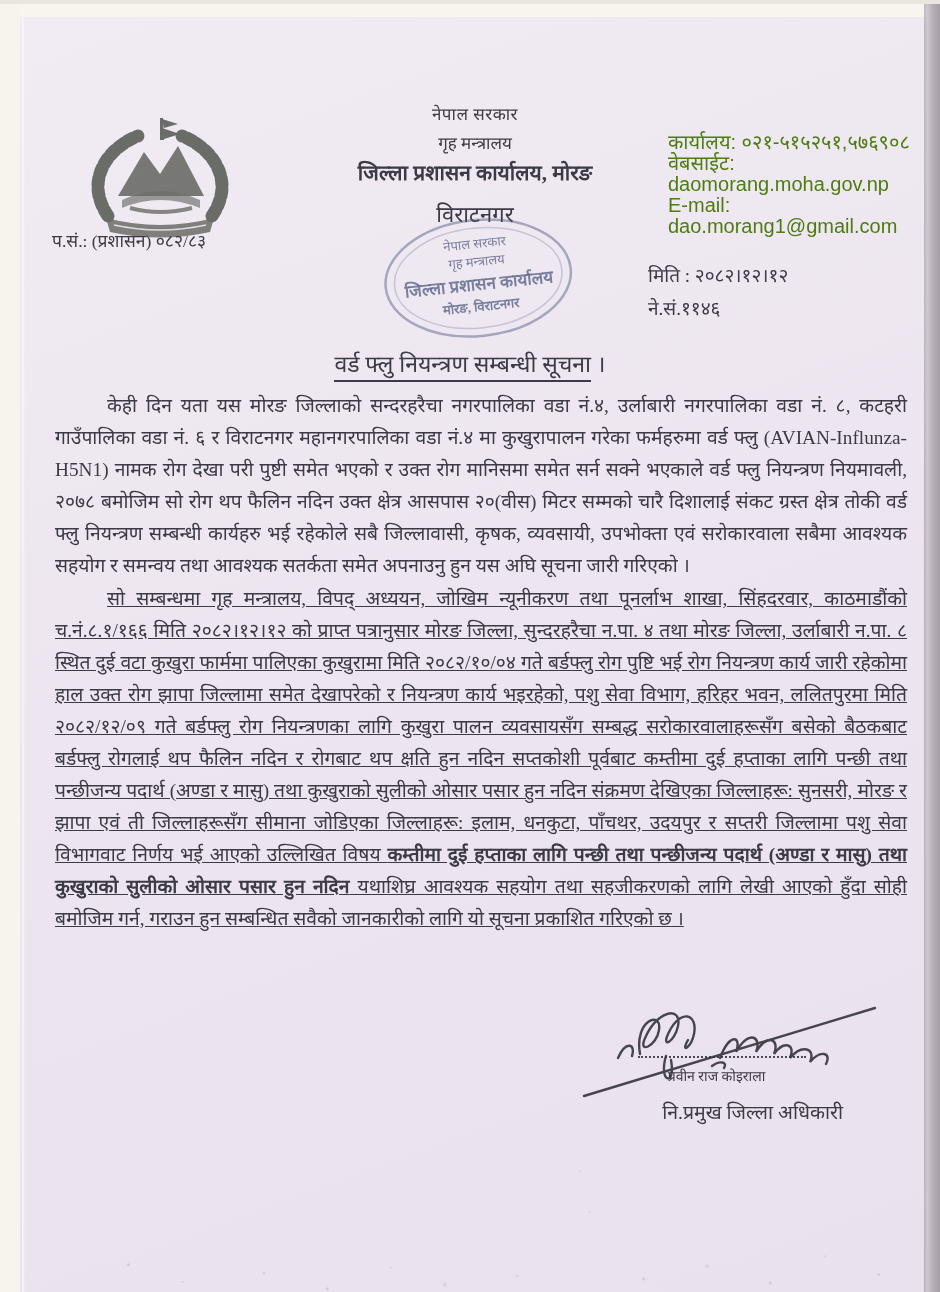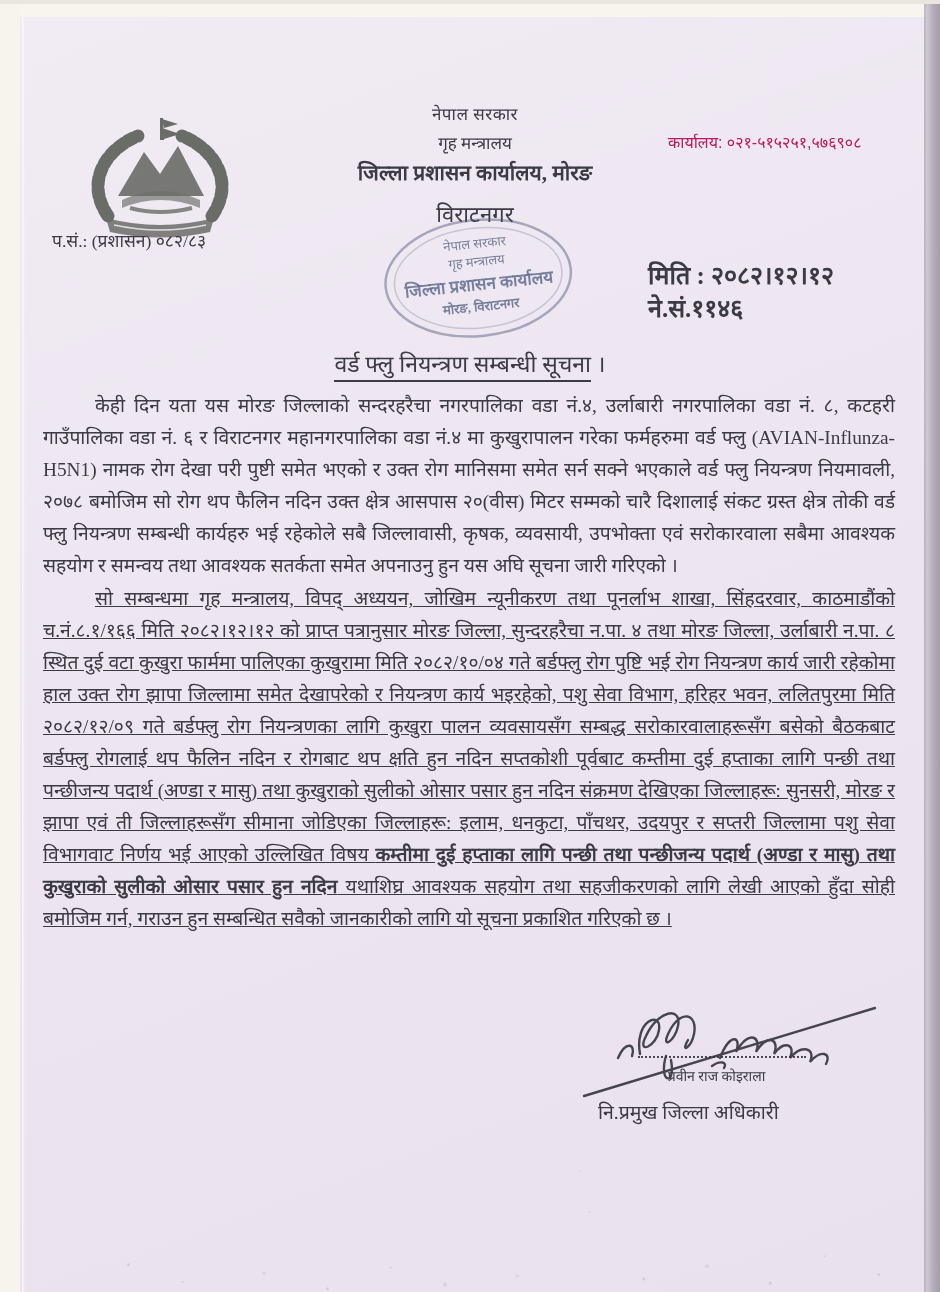--- a/index.html
+++ b/index.html
@@ -37,45 +37,45 @@
       radial-gradient(2px 2px at 62% 12%,rgba(100,80,110,.18),transparent 70%);
   }
   
   .emblem{position:absolute;left:70px;top:112px;width:180px;height:128px;z-index:6;}
   .hdr-center{position:absolute;left:255px;top:98px;width:440px;text-align:center;z-index:6;}
   .hdr-gov{font-size:17px;letter-spacing:.5px;}
   .hdr-min{font-size:17px;margin-top:6px;}
   .hdr-office{font-size:21px;font-weight:bold;margin-top:4px;white-space:nowrap;}
   .hdr-city{font-size:22px;margin-top:12px;}
   .contact{position:absolute;left:668px;top:128px;width:260px;z-index:6;
-    color:#be185d;font-size:16px;line-height:21px;font-family:"Liberation Sans","DejaVu Sans",sans-serif;}
+    color:#4d7c0f;font-size:20px;line-height:21px;font-family:"Liberation Sans","DejaVu Sans",sans-serif;}
   .refno{position:absolute;left:52px;top:224px;font-size:17.5px;z-index:6;}
-  .dateblk{position:absolute;left:648px;top:255px;font-size:25px;line-height:33px;z-index:8;font-weight:bold;}
+  .dateblk{position:absolute;left:648px;top:255px;font-size:19px;line-height:33px;z-index:8;}
   
   .stamp{position:absolute;left:378px;top:202px;width:200px;height:140px;z-index:7;
     transform:rotate(-6deg);color:rgba(72,86,126,.72);text-align:center;}
   .stamp svg{position:absolute;left:0;top:0;}
   .stamp .s1{font-size:13px;margin-top:28px;}
   .stamp .s2{font-size:13px;}
   .stamp .s3{font-size:17px;font-weight:bold;margin-top:2px;white-space:nowrap;}
   .stamp .s4{font-size:13px;font-weight:bold;margin-top:2px;}
   
   .doc-title{position:absolute;left:0;top:343px;width:940px;text-align:center;font-size:23px;z-index:6;}
   .doc-title .u{border-bottom:2px solid #3c3a44;padding-bottom:3px;}
   
-  .body-text{position:absolute;left:43px;top:386px;width:852px;z-index:6;
+  .body-text{position:absolute;left:55px;top:386px;width:852px;z-index:6;
     font-size:19.3px;line-height:32px;text-align:justify;}
   .body-text p{margin:0;text-indent:52px;}
   .body-text p + p{margin-top:1px;text-decoration:underline;}
   .b{font-weight:bold;}
   
   .sig-svg{position:absolute;left:570px;top:992px;z-index:9;}
   .sig-dots{position:absolute;left:638px;top:1052px;width:168px;border-bottom:2.5px dotted #4a4850;z-index:6;}
   .sig-name{position:absolute;left:594px;top:1062px;width:245px;text-align:center;font-size:14px;z-index:6;}
-  .sig-desig{position:absolute;left:598px;top:1094px;width:245px;text-align:left;font-size:19.5px;z-index:6;}
+  .sig-desig{position:absolute;left:598px;top:1094px;width:245px;text-align:right;font-size:19.5px;z-index:6;}
 </style>
 </head>
 <body>
 
 <div class="page">
   <div class="paper"></div>
   <div class="crease"></div>
   <div class="noise"></div>
 
   <div class="emblem">
@@ -103,20 +103,22 @@
 
   <div class="hdr-center">
     <div class="hdr-gov">नेपाल सरकार</div>
     <div class="hdr-min">गृह मन्त्रालय</div>
     <div class="hdr-office">जिल्ला प्रशासन कार्यालय, मोरङ</div>
     <div class="hdr-city">विराटनगर</div>
   </div>
 
   <div class="contact">
     <div>कार्यालय: ०२१-५१५२५१,५७६९०८</div>
+    <div>वेबसाईट: daomorang.moha.gov.np</div>
+    <div>E-mail: dao.morang1@gmail.com</div>
   </div>
 
   <div class="refno">प.सं.: (प्रशासन) ०८२/८३</div>
 
   <div class="stamp">
     <svg width="200" height="140" viewBox="0 0 200 140">
       <ellipse cx="100" cy="72" rx="93" ry="58" fill="none" stroke="rgba(72,86,126,.45)" stroke-width="2.5"></ellipse>
       <ellipse cx="100" cy="72" rx="84" ry="50" fill="none" stroke="rgba(72,86,126,.25)" stroke-width="1.5"></ellipse>
     </svg>
     <div class="s1">नेपाल सरकार</div>

